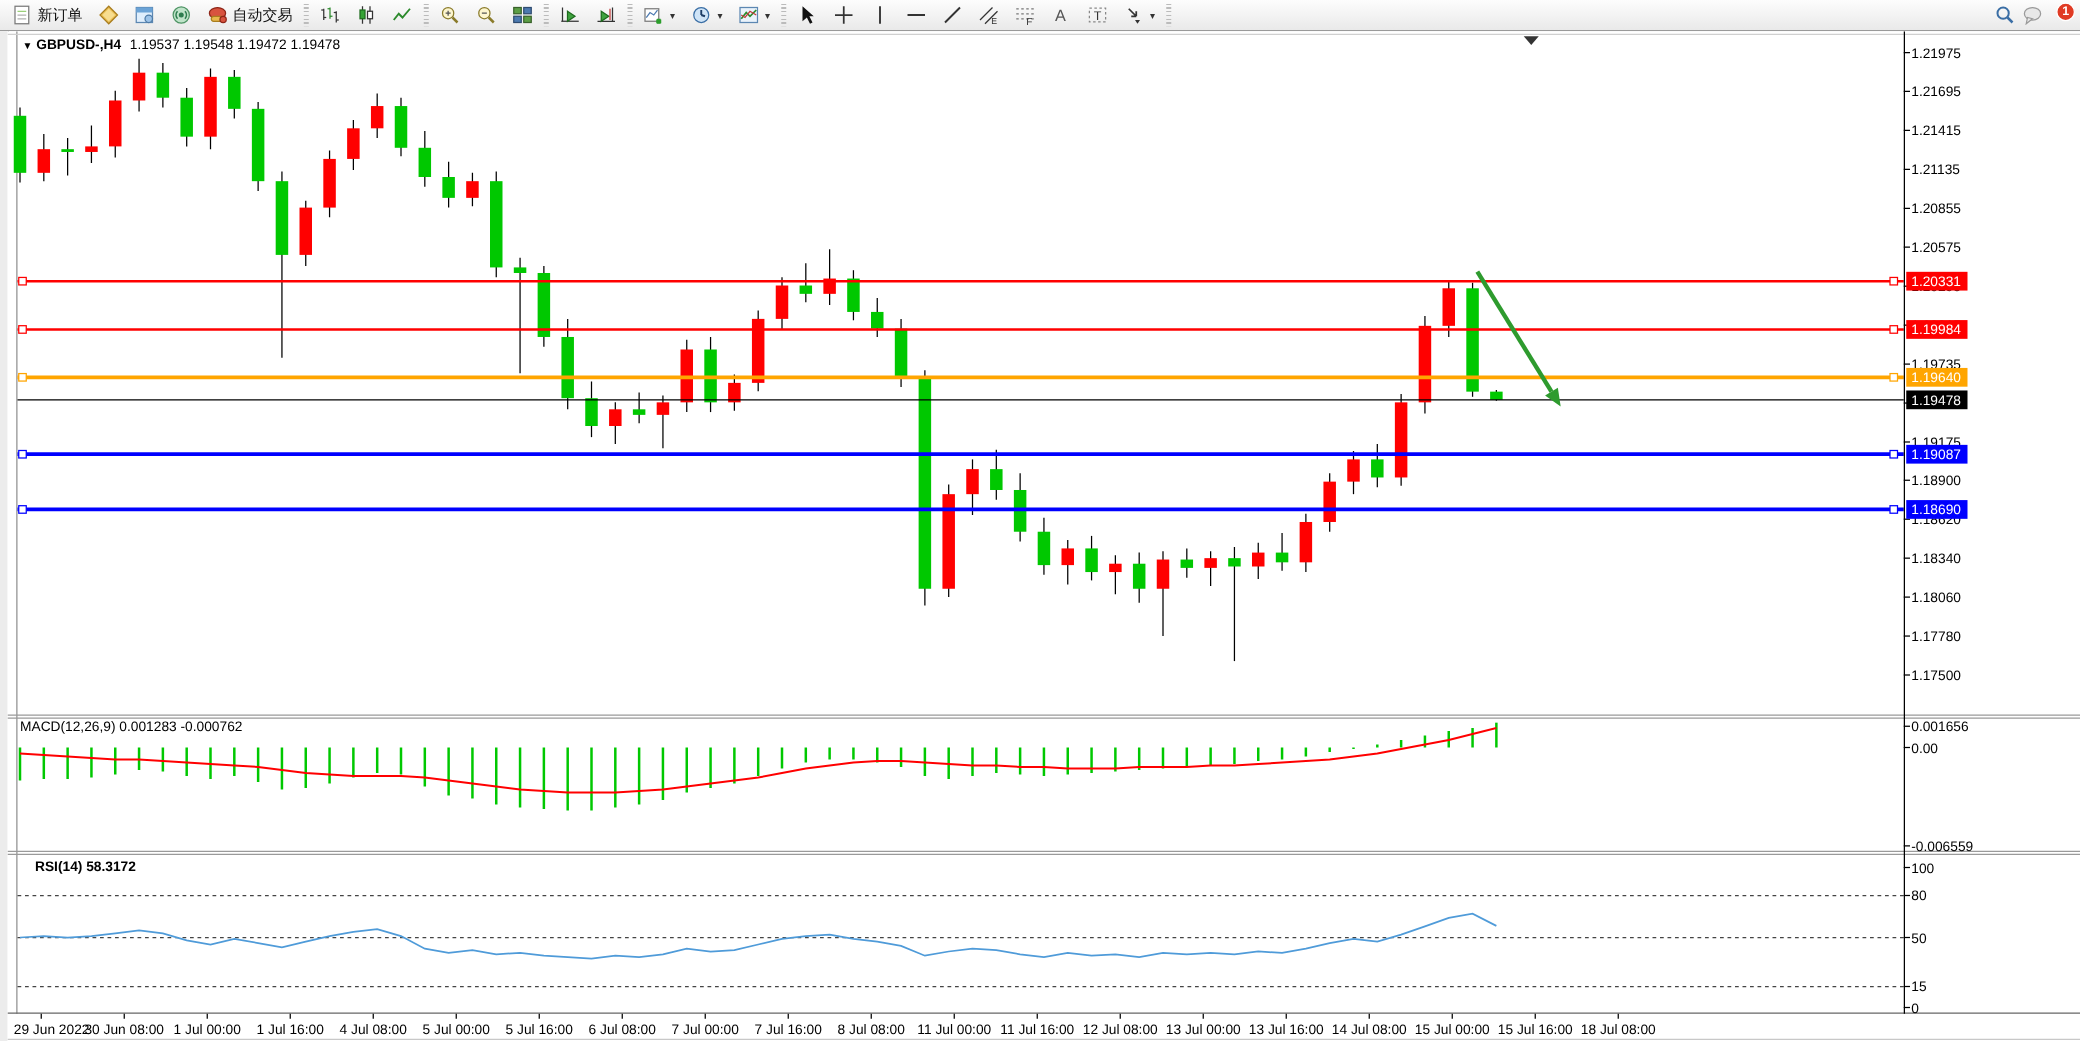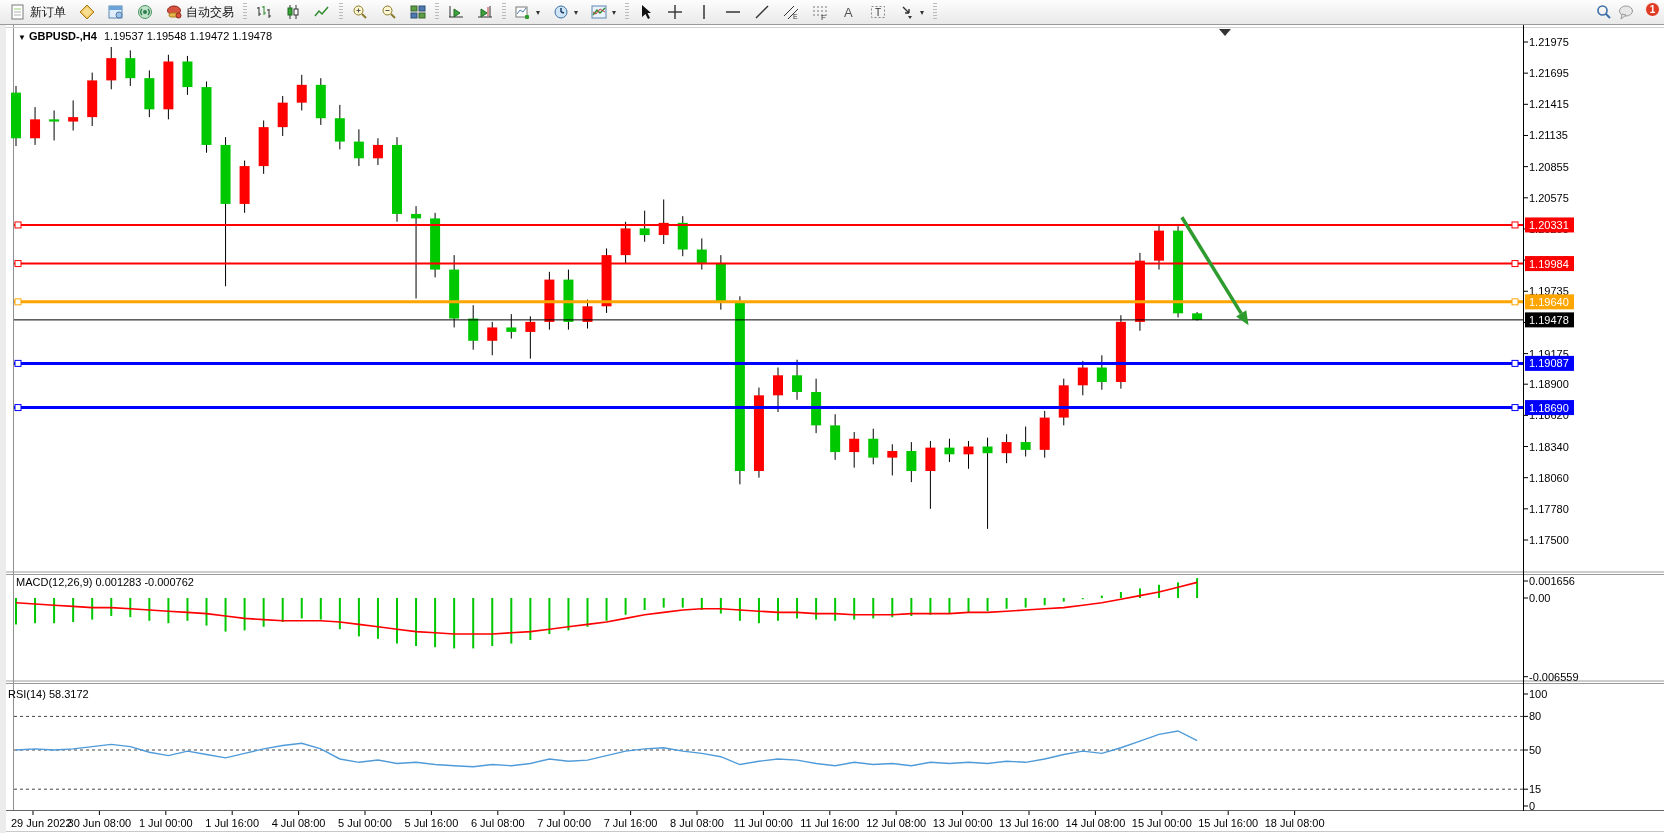--- a/index.html
+++ b/index.html
@@ -649,14 +649,14 @@
         <text x="1288.6000000000001" y="802" font-size="11" fill="#000" text-anchor="middle">18 Jul 08:00</text>
       </g>
     </svg>
 
   <div class="overlay-label" style="left:12px; top:5px; font-weight:bold;">
     <span style="font-size:8px;">▼</span>
     <span>GBPUSD-,H4</span>
     <span style="font-weight:normal; margin-left:4px;">1.19537 1.19548 1.19472 1.19478</span>
   </div>
   <div class="overlay-label" style="left:10px; top:551px;">MACD(12,26,9) 0.001283 -0.000762</div>
-  <div class="overlay-label" style="left:2px; top:663px;">RSI(14) 58.3172</div>
+  <div class="overlay-label" style="left:22px; top:663px;font-weight:bold;">RSI(14) 58.3172</div>
 </div>
 
 </body></html>

